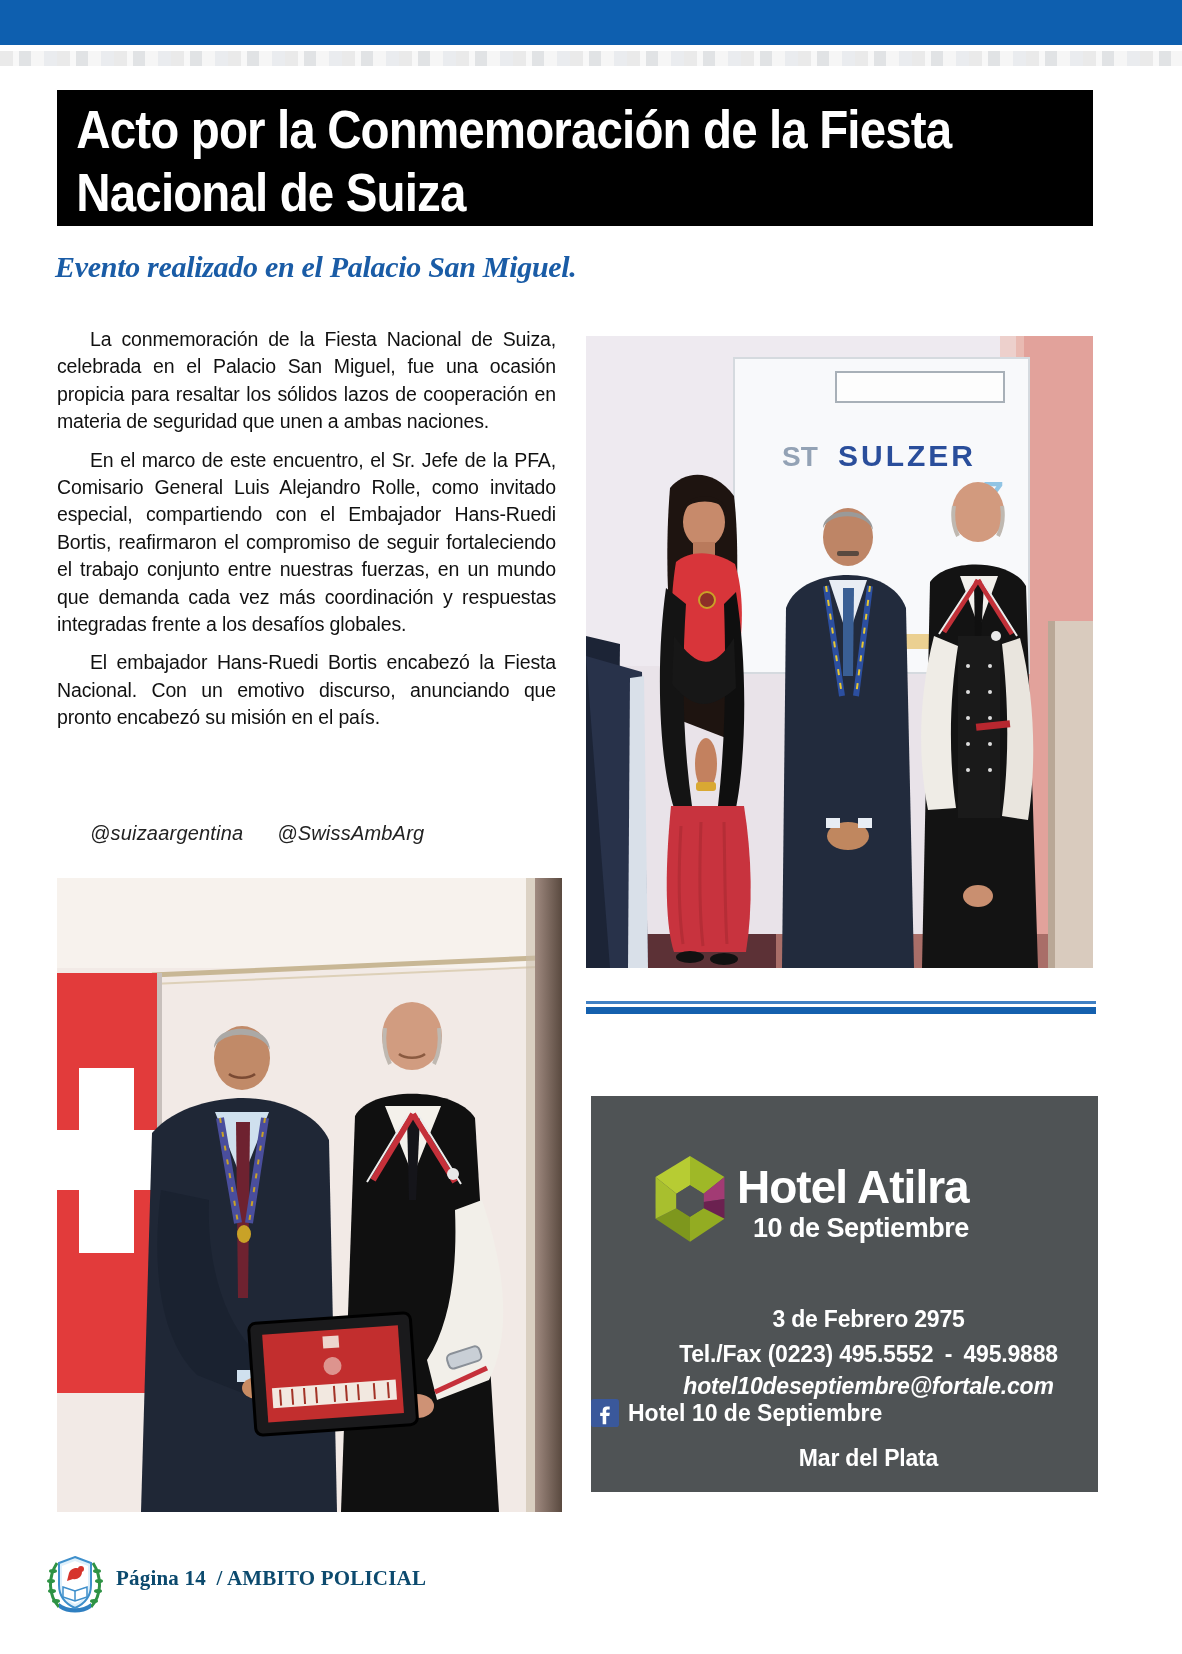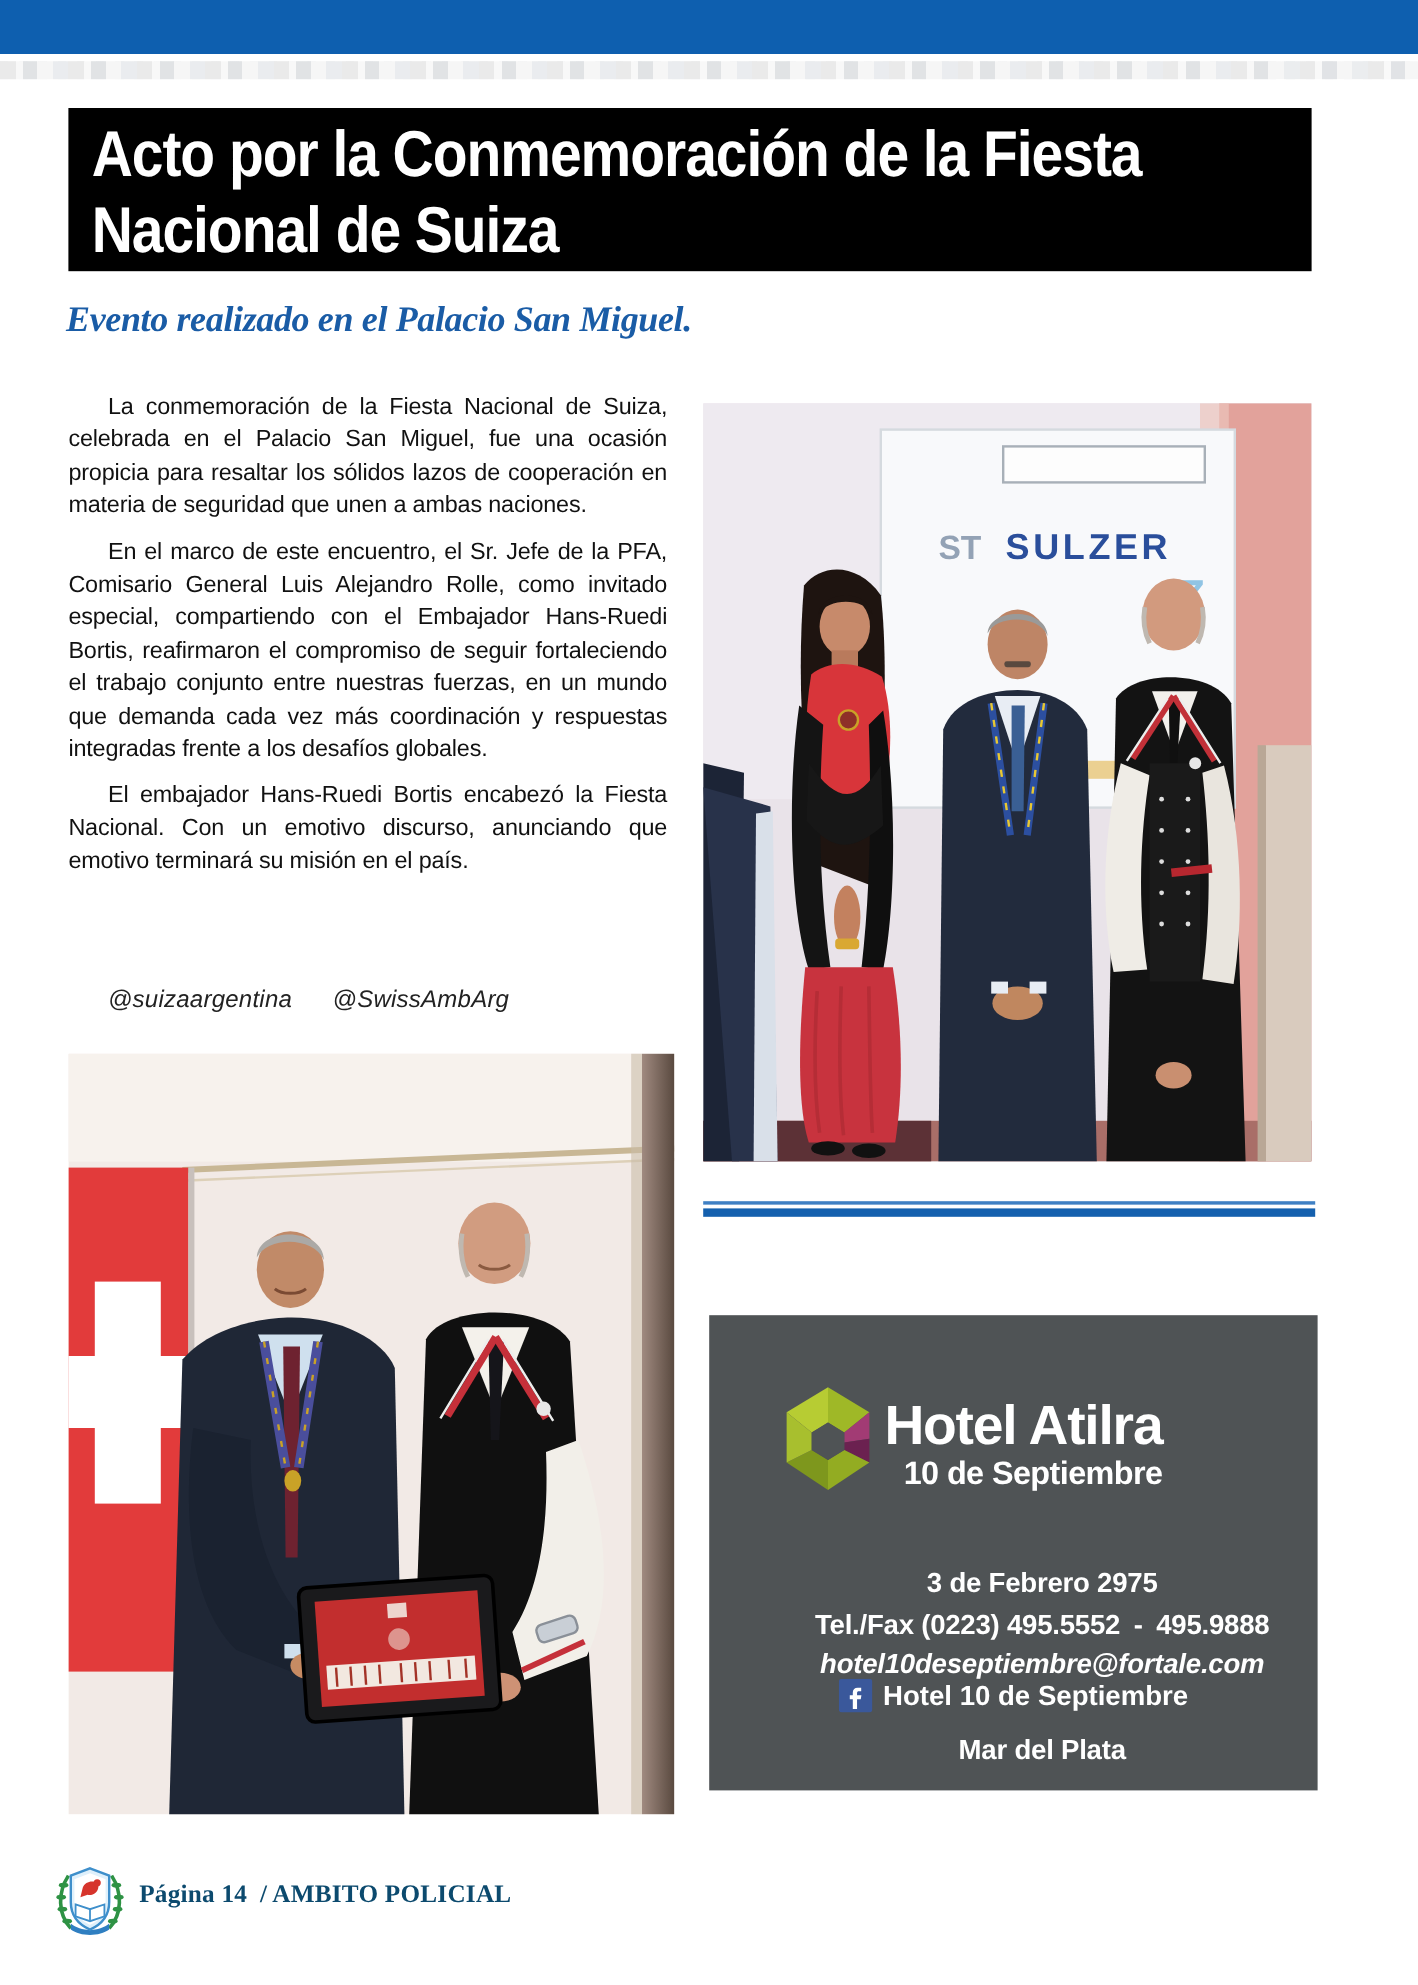--- a/index.html
+++ b/index.html
@@ -40,21 +40,21 @@
   .rule-thick{height:7px;background:#1460AE;}
 
   
   .ad{left:591px;top:1096px;width:507px;height:396px;background:#4F5355;color:#fff;}
   .ad-logo{position:absolute;left:60px;top:58px;width:78px;height:94px;}
   .ad-brand{position:absolute;left:146px;top:68px;line-height:1;}
   .ad-brand-name{font-size:46px;font-weight:bold;letter-spacing:-1px;}
   .ad-brand-sub{font-size:27px;font-weight:bold;letter-spacing:-.5px;margin-top:5px;text-align:right;}
   .ad-line{position:absolute;left:0;width:100%;text-align:center;font-weight:bold;font-size:23px;letter-spacing:-.2px;padding-left:24px;}
   .ad-line.email{font-style:italic;}
-  .ad-fb{position:absolute;left:0;top:303px;width:100%;display:flex;justify-content:center;align-items:center;gap:9px;}
+  .ad-fb{position:absolute;left:0;top:303px;width:100%;display:flex;justify-content:flex-start;align-items:center;gap:9px;}
   .ad-fb .fb-label{font-weight:bold;font-size:23px;}
 
   
   .footer-label{left:116px;top:1566px;font-family:"Liberation Serif",serif;font-weight:bold;
     font-size:21px;color:#0c4a6e;letter-spacing:.2px;}
 </style>
 </head>
 <body>
 
 <div class="abs topbar"></div>
@@ -64,21 +64,21 @@
   <div class="title-inner">
     <div class="title-line">Acto por la Conmemoración de la Fiesta</div>
     <div class="title-line">Nacional de Suiza</div>
   </div>
 </div>
 <div class="abs subtitle">Evento realizado en el Palacio San Miguel.</div>
 
 <div class="abs body-col">
   <p>La conmemoración de la Fiesta Nacional de Suiza, celebrada en el Palacio San Miguel, fue una ocasión propicia para resaltar los sólidos lazos de cooperación en materia de seguridad que unen a ambas naciones.</p>
   <p>En el marco de este encuentro, el Sr. Jefe de la PFA, Comisario General Luis Alejandro Rolle, como invitado especial, compartiendo con el Embajador Hans-Ruedi Bortis, reafirmaron el compromiso de seguir fortale­ciendo el trabajo conjunto entre nuestras fuerzas, en un mundo que demanda cada vez más coordinación y res­puestas integradas frente a los desafíos globales.</p>
-  <p>El embajador Hans-Ruedi Bortis encabezó la Fies­ta Nacional. Con un emotivo discurso, anunciando que emotivo terminará su misión en el país.</p>
+  <p>El embajador Hans-Ruedi Bortis encabezó la Fies­ta Nacional. Con un emotivo discurso, anunciando que pronto encabezó su misión en el país.</p>
 </div>
 <div class="abs handles">
   <span>@suizaargentina</span>
   <span>@SwissAmbArg</span>
 </div>
 
 <svg class="abs photo" style="left:586px;top:336px;width:507px;height:632px" viewBox="0 0 507 632" preserveAspectRatio="none">
   <rect width="507" height="632" fill="#E9E3E9"></rect>
   <rect width="507" height="330" fill="#EEEAF0"></rect>
   <rect x="430" width="77" height="632" fill="#E2A29B"></rect>

